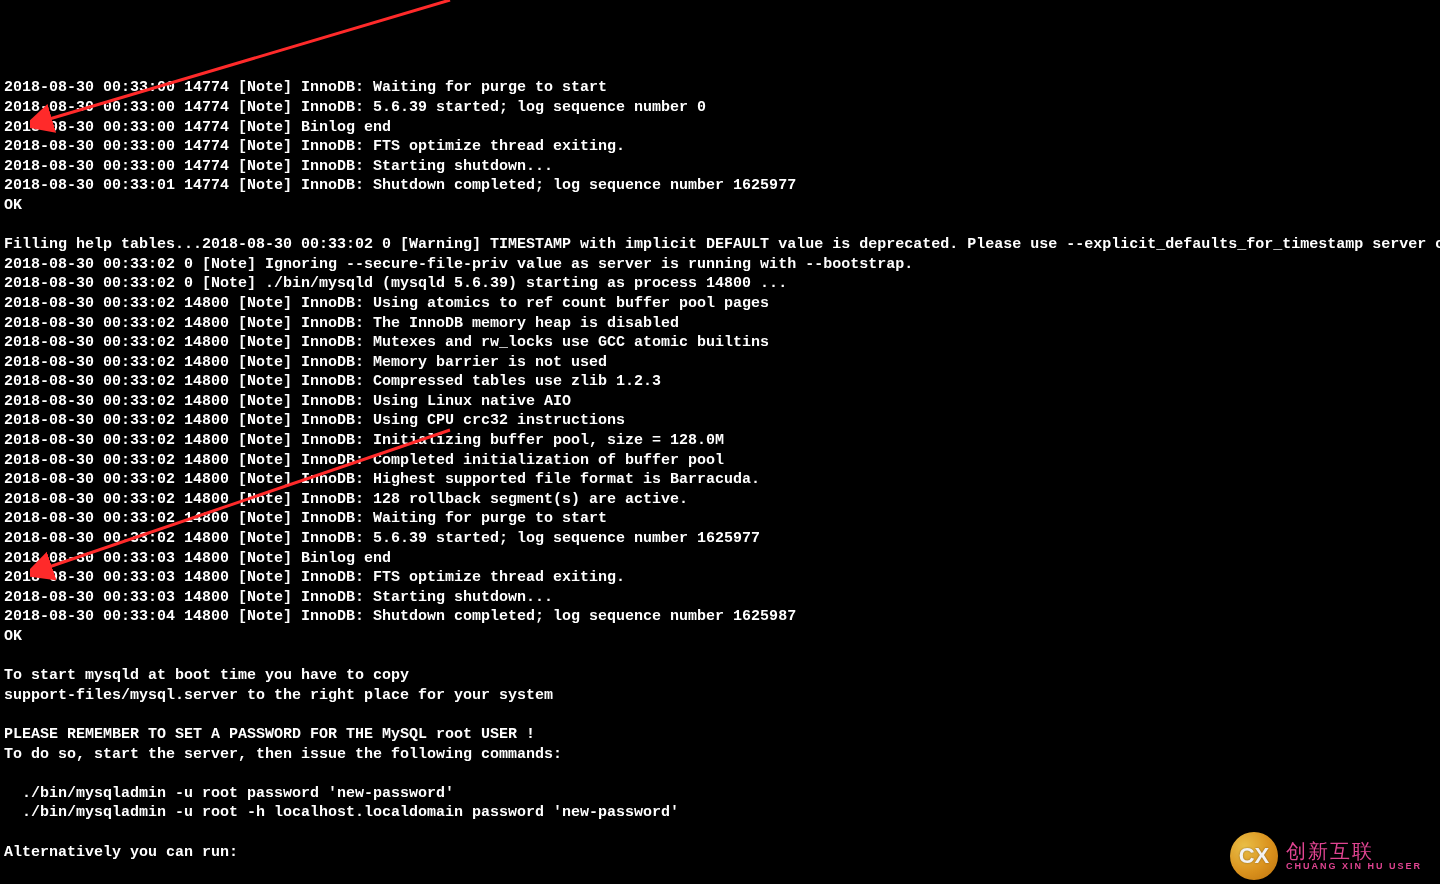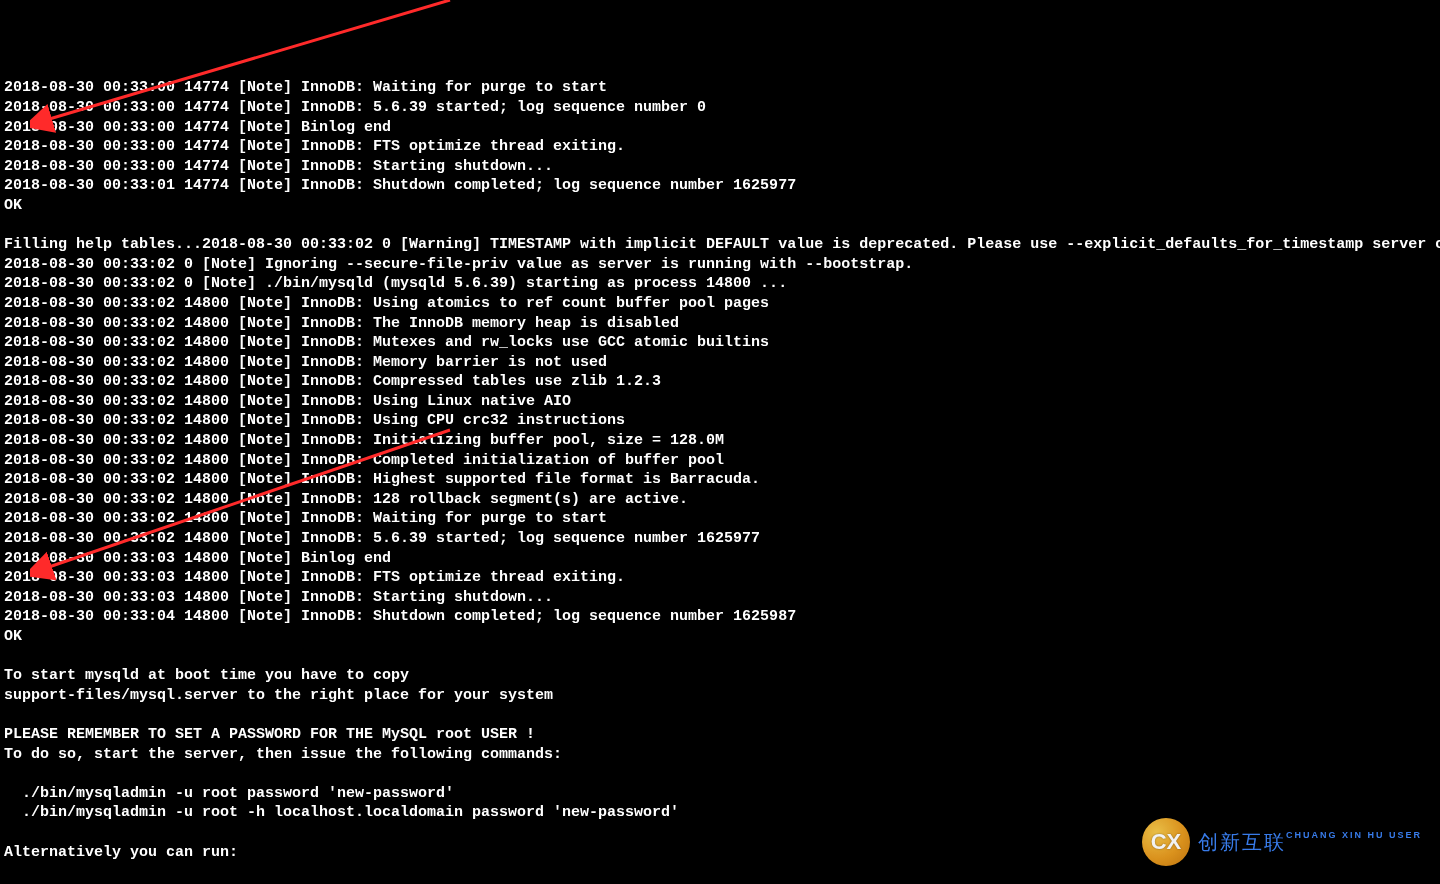--- a/index.html
+++ b/index.html
@@ -31,21 +31,21 @@
     .arrow2 {
       position: absolute;
       top: 420px;
       left: 30px;
       z-index: 2;
       pointer-events: none;
     }
     .watermark {
       position: absolute;
       right: 18px;
-      bottom: 18px;
+      bottom: 4px;
       display: flex;
       align-items: center;
       gap: 8px;
       opacity: 0.95;
       z-index: 3;
     }
     .logo {
       width: 48px;
       height: 48px;
       border-radius: 50%;
@@ -57,23 +57,23 @@
     }
     .logo .inner {
       color:#fff;
       font-family: Arial, sans-serif;
       font-weight: bold;
       font-size: 22px;
       text-shadow: 0 0 2px rgba(0,0,0,.4);
     }
     .wm-text {
       display:flex;
-      flex-direction:row;
+      flex-direction:column;
       font-family: "Microsoft YaHei", Arial, sans-serif;
-      color:#3b82f6;
+      color:#ec4899;
       line-height:1.1;
     }
     .wm-main { font-size: 20px; letter-spacing:2px; font-weight:500; }
     .wm-sub  { font-size: 9px; letter-spacing:2px; }
   </style>
 </head>
 <body>
 
 
 

